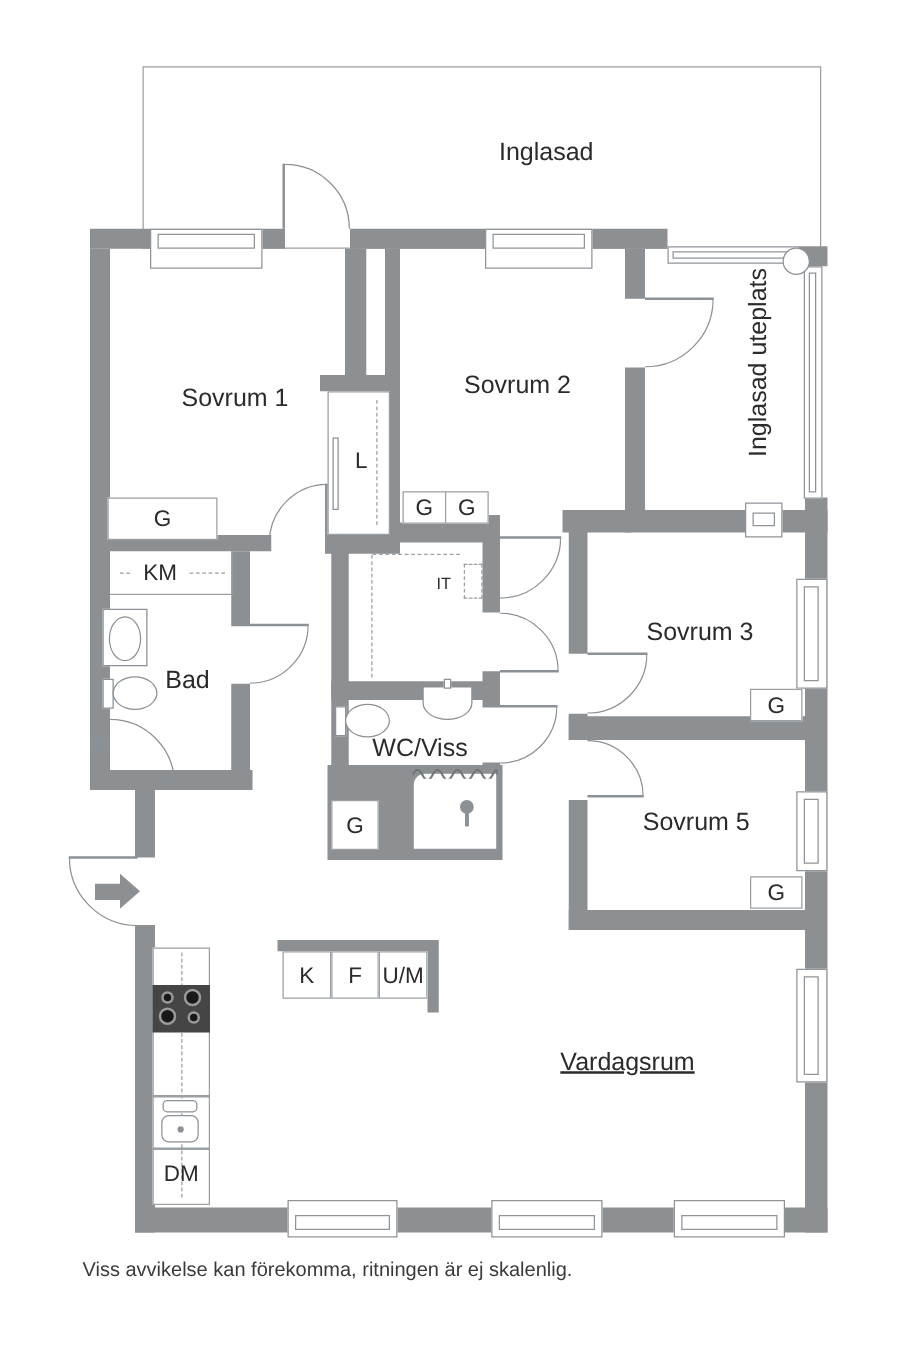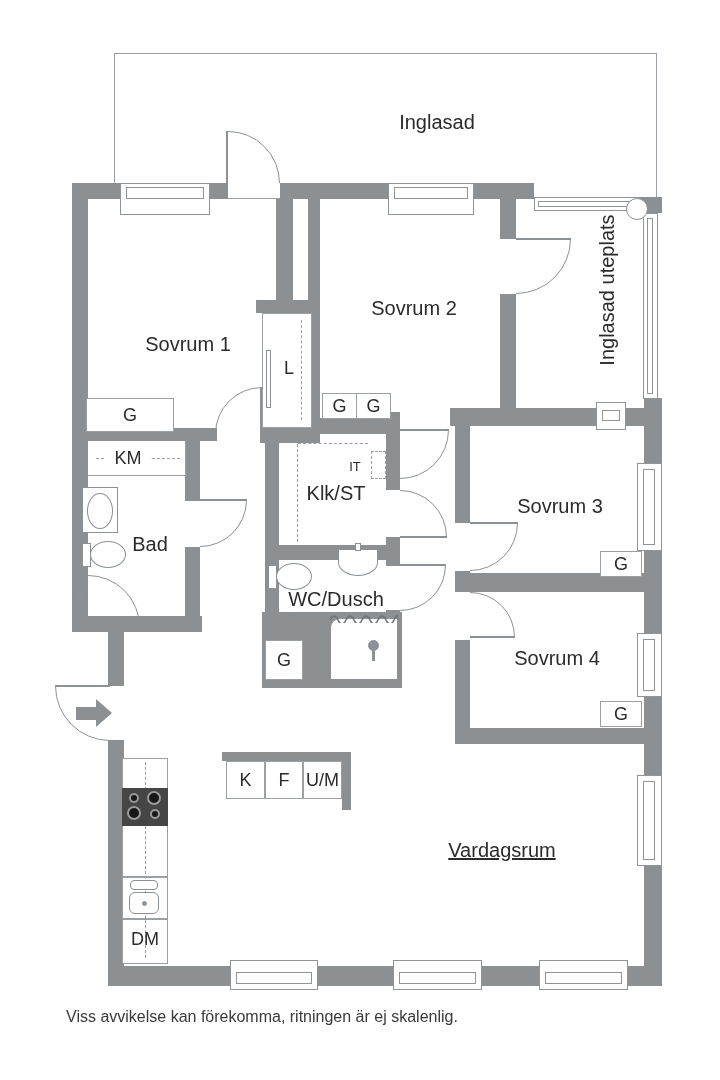--- a/index.html
+++ b/index.html
@@ -195,25 +195,24 @@
   <div class="arc q-tr" style="left:425px;top:592px;width:90px;height:90px;"></div>
   <div class="leaf" style="left:470px;top:636px;width:45px;height:2px;"></div>
   <div class="arc q-br" style="left:461px;top:184px;width:110px;height:110px;"></div>
   <div class="leaf" style="left:516px;top:238px;width:55px;height:2px;"></div>
   <div class="arc q-bl" style="left:55px;top:631px;width:110px;height:110px;"></div>
   <div class="leaf" style="left:55px;top:685px;width:55px;height:2px;"></div>
 
   <div class="abs" style="left:76px;top:707px;width:20px;height:13px;background:#8d9093;"></div>
   <div class="abs" style="left:96px;top:699px;width:0;height:0;border-left:16px solid #8d9093;border-top:14px solid transparent;border-bottom:14px solid transparent;"></div>
 
-  <div class="lbl" style="left:118px;top:307px;width:140px;height:24px;margin-top:25px;">Sovrum 1</div>
+  <div class="lbl" style="left:118px;top:307px;width:140px;height:24px;">Sovrum 1</div>
   <div class="lbl" style="left:344px;top:296px;width:140px;height:24px;">Sovrum 2</div>
   <div class="lbl" style="left:490px;top:494px;width:140px;height:24px;">Sovrum 3</div>
-  <div class="lbl" style="left:487px;top:646px;width:140px;height:24px;">Sovrum 4</div>
+  <div class="lbl" style="left:487px;top:646px;width:140px;height:24px;">Sovrum 5</div>
   <div class="lbl" style="left:110px;top:532px;width:80px;height:24px;">Bad</div>
-  <div class="lbl" style="left:266px;top:587px;width:140px;height:24px;background:transparent;">WC/Dusch</div>
-  <div class="lbl" style="left:266px;top:481px;width:140px;height:24px;">Klk/ST</div>
+  <div class="lbl" style="left:266px;top:587px;width:140px;height:24px;background:transparent;">WC/Viss</div>
   <div class="lbl" style="left:432px;top:838px;width:140px;height:24px;text-decoration:underline;">Vardagsrum</div>
   <div class="lbl" style="left:507px;top:278px;width:200px;height:24px;transform:rotate(-90deg);">Inglasad uteplats</div>
 
   <div class="disc" style="left:66px;top:1008px;">Viss avvikelse kan förekomma, ritningen är ej skalenlig.</div>
 
 </div>
 
 </body></html>

